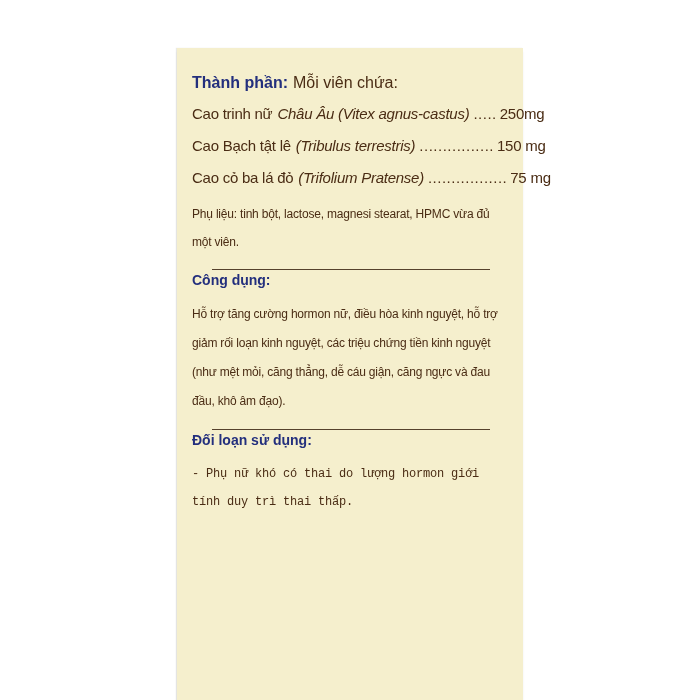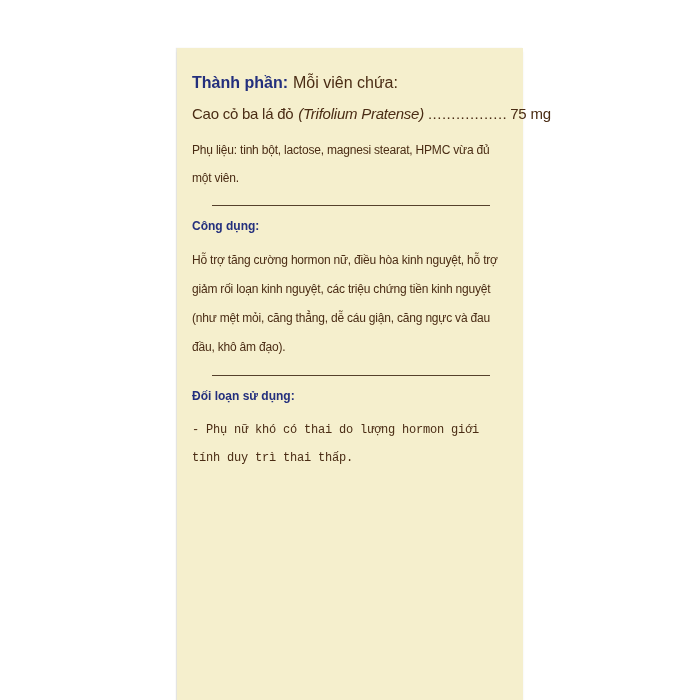--- a/index.html
+++ b/index.html
@@ -45,37 +45,42 @@
   .excipients { margin-top: 2px; }
   .divider {
     border: none;
     border-top: 1.6px solid var(--divider-color, #55412c);
     width: 278px;
     margin: 13px auto 0 auto;
   }
   .section-heading {
     color: var(--heading-blue, #232f7d);
     font-weight: bold;
-    font-size: 12px;
+    font-size: 14px;
     line-height: 20px;
-    margin-top: 10px;
     margin-bottom: 10px;
   }
   .uses-body { line-height: 29px; }
   .audience-item { line-height: 28px; margin-bottom: 2px; font-family: Liberation Mono, monospace; }
 </style>
 </head>
 <body>
 
 <div class="label-box">
 
   <div class="heading-line">
     <span class="heading">Thành phần:</span><span class="heading-suffix">Mỗi viên chứa:</span>
   </div>
 
+  <div class="ing-row">
+    <span class="ing-name">Cao trinh nữ</span><span class="ing-latin">Châu Âu (Vitex agnus-castus)</span><span class="ing-dots">.....</span><span class="ing-amount">250mg</span>
+  </div>
+  <div class="ing-row">
+    <span class="ing-name">Cao Bạch tật lê</span><span class="ing-latin">(Tribulus terrestris)</span><span class="ing-dots">................</span><span class="ing-amount">150 mg</span>
+  </div>
   <div class="ing-row">
     <span class="ing-name">Cao cỏ ba lá đỏ</span><span class="ing-latin">(Trifolium Pratense)</span><span class="ing-dots">.................</span><span class="ing-amount">75 mg</span>
   </div>
 
   <p class="para excipients">Phụ liệu: tinh bột, lactose, magnesi stearat, HPMC vừa đủ một viên.</p>
 
   <hr class="divider">
 
   <div class="section-heading">Công dụng:</div>
   <p class="para uses-body">Hỗ trợ tăng cường hormon nữ, điều hòa kinh nguyệt, hỗ trợ giảm rối loạn kinh nguyệt, các triệu chứng tiền kinh nguyệt (như mệt mỏi, căng thẳng, dễ cáu giận, căng ngực và đau đầu, khô âm đạo).</p>

